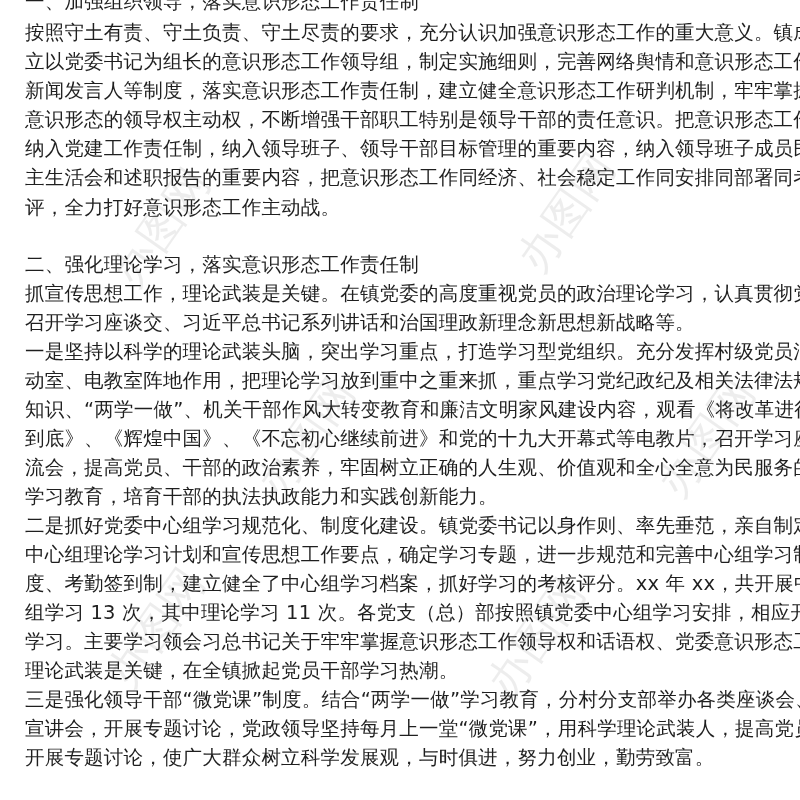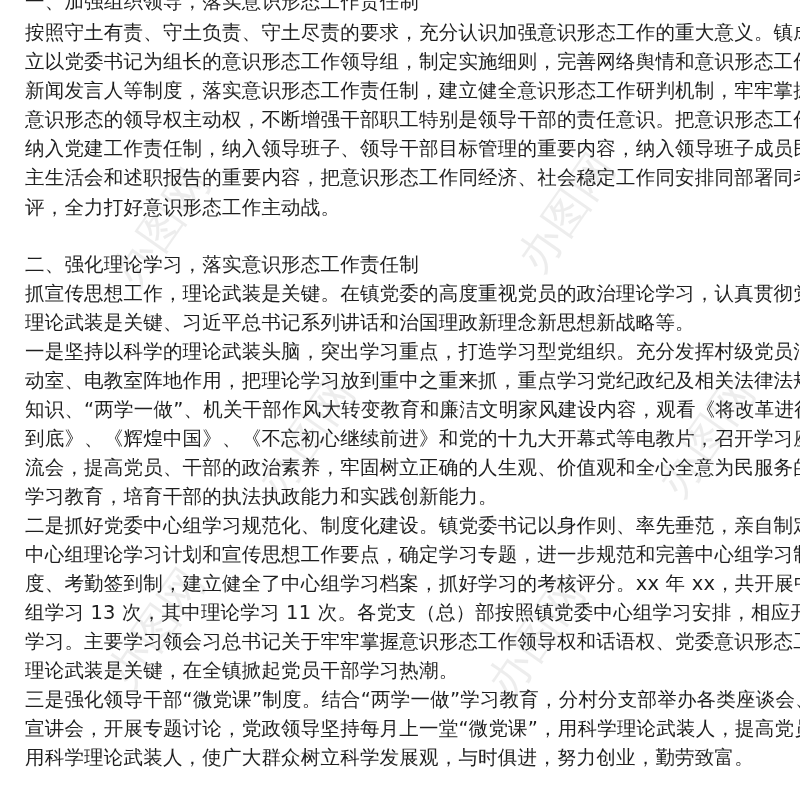--- a/index.html
+++ b/index.html
@@ -30,30 +30,30 @@
   <div class="line" style="top:0px">一、加强组织领导，落实意识形态工作责任制</div>
   <div class="line" style="top:31px">按照守土有责、守土负责、守土尽责的要求，充分认识加强意识形态工作的重大意义。镇成</div>
   <div class="line" style="top:60px">立以党委书记为组长的意识形态工作领导组，制定实施细则，完善网络舆情和意识形态工作</div>
   <div class="line" style="top:89px">新闻发言人等制度，落实意识形态工作责任制，建立健全意识形态工作研判机制，牢牢掌握</div>
   <div class="line" style="top:118px">意识形态的领导权主动权，不断增强干部职工特别是领导干部的责任意识。把意识形态工作</div>
   <div class="line" style="top:147px">纳入党建工作责任制，纳入领导班子、领导干部目标管理的重要内容，纳入领导班子成员民</div>
   <div class="line" style="top:176px">主生活会和述职报告的重要内容，把意识形态工作同经济、社会稳定工作同安排同部署同考</div>
   <div class="line" style="top:206px">评，全力打好意识形态工作主动战。</div>
   <div class="line" style="top:263px">二、强化理论学习，落实意识形态工作责任制</div>
   <div class="line" style="top:292px">抓宣传思想工作，理论武装是关键。在镇党委的高度重视党员的政治理论学习，认真贯彻党</div>
-  <div class="line" style="top:321px">理论武装是关键、习近平总书记系列讲话和治国理政新理念新思想新战略等。</div>
+  <div class="line" style="top:321px">召开学习座谈交、习近平总书记系列讲话和治国理政新理念新思想新战略等。</div>
   <div class="line" style="top:350px">一是坚持以科学的理论武装头脑，突出学习重点，打造学习型党组织。充分发挥村级党员活</div>
   <div class="line" style="top:379px">动室、电教室阵地作用，把理论学习放到重中之重来抓，重点学习党纪政纪及相关法律法规</div>
   <div class="line" style="top:408px">知识、“两学一做”、机关干部作风大转变教育和廉洁文明家风建设内容，观看《将改革进行</div>
   <div class="line" style="top:437px">到底》、《辉煌中国》、《不忘初心继续前进》和党的十九大开幕式等电教片，召开学习座谈交</div>
   <div class="line" style="top:466px">流会，提高党员、干部的政治素养，牢固树立正确的人生观、价值观和全心全意为民服务的</div>
   <div class="line" style="top:495px">学习教育，培育干部的执法执政能力和实践创新能力。</div>
   <div class="line" style="top:524px">二是抓好党委中心组学习规范化、制度化建设。镇党委书记以身作则、率先垂范，亲自制定</div>
   <div class="line" style="top:553px">中心组理论学习计划和宣传思想工作要点，确定学习专题，进一步规范和完善中心组学习制</div>
   <div class="line" style="top:582px">度、考勤签到制，建立健全了中心组学习档案，抓好学习的考核评分。xx 年 xx，共开展中心</div>
   <div class="line" style="top:611px">组学习 13 次，其中理论学习 11 次。各党支（总）部按照镇党委中心组学习安排，相应开展</div>
   <div class="line" style="top:640px">学习。主要学习领会习总书记关于牢牢掌握意识形态工作领导权和话语权、党委意识形态工</div>
   <div class="line" style="top:669px">理论武装是关键，在全镇掀起党员干部学习热潮。</div>
   <div class="line" style="top:698px">三是强化领导干部“微党课”制度。结合“两学一做”学习教育，分村分支部举办各类座谈会、</div>
   <div class="line" style="top:727px">宣讲会，开展专题讨论，党政领导坚持每月上一堂“微党课”，用科学理论武装人，提高党员</div>
-  <div class="line" style="top:756px">用科学理论武装人，使广大群众树立科学发展观，与时俱进，努力创业，勤劳致富。</div>
+  <div class="line" style="top:756px">开展专题讨论，使广大群众树立科学发展观，与时俱进，努力创业，勤劳致富。</div>
 
 </div>
 
 </body></html>

